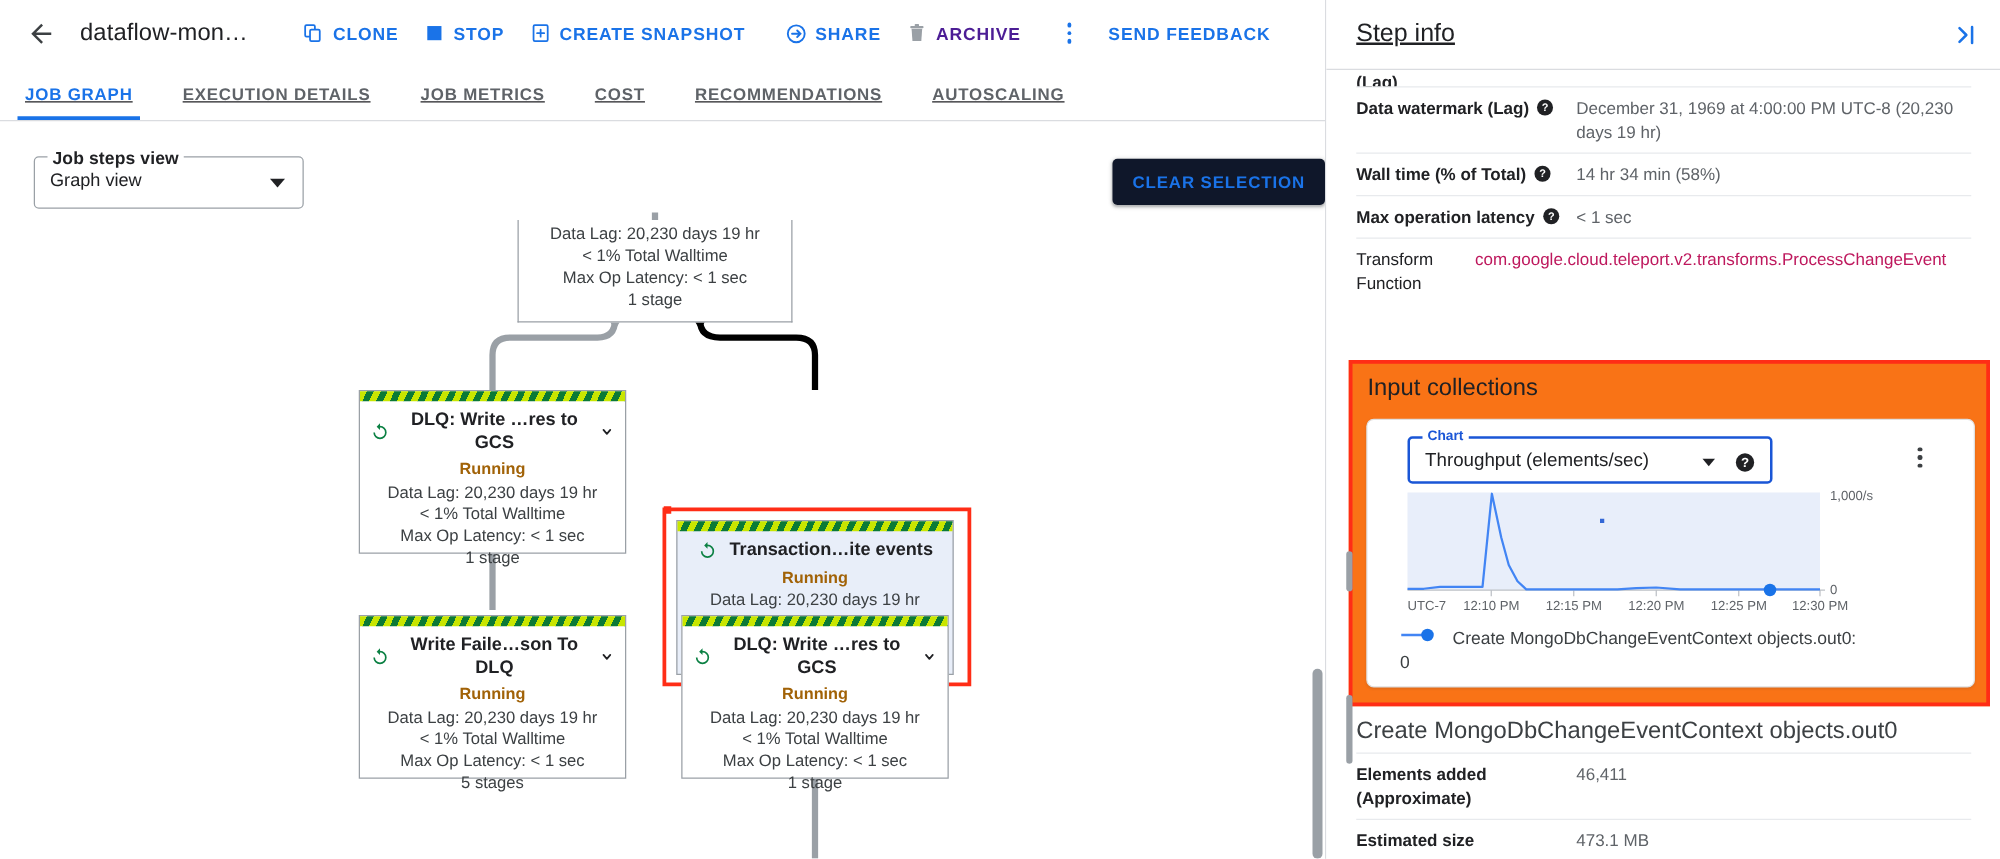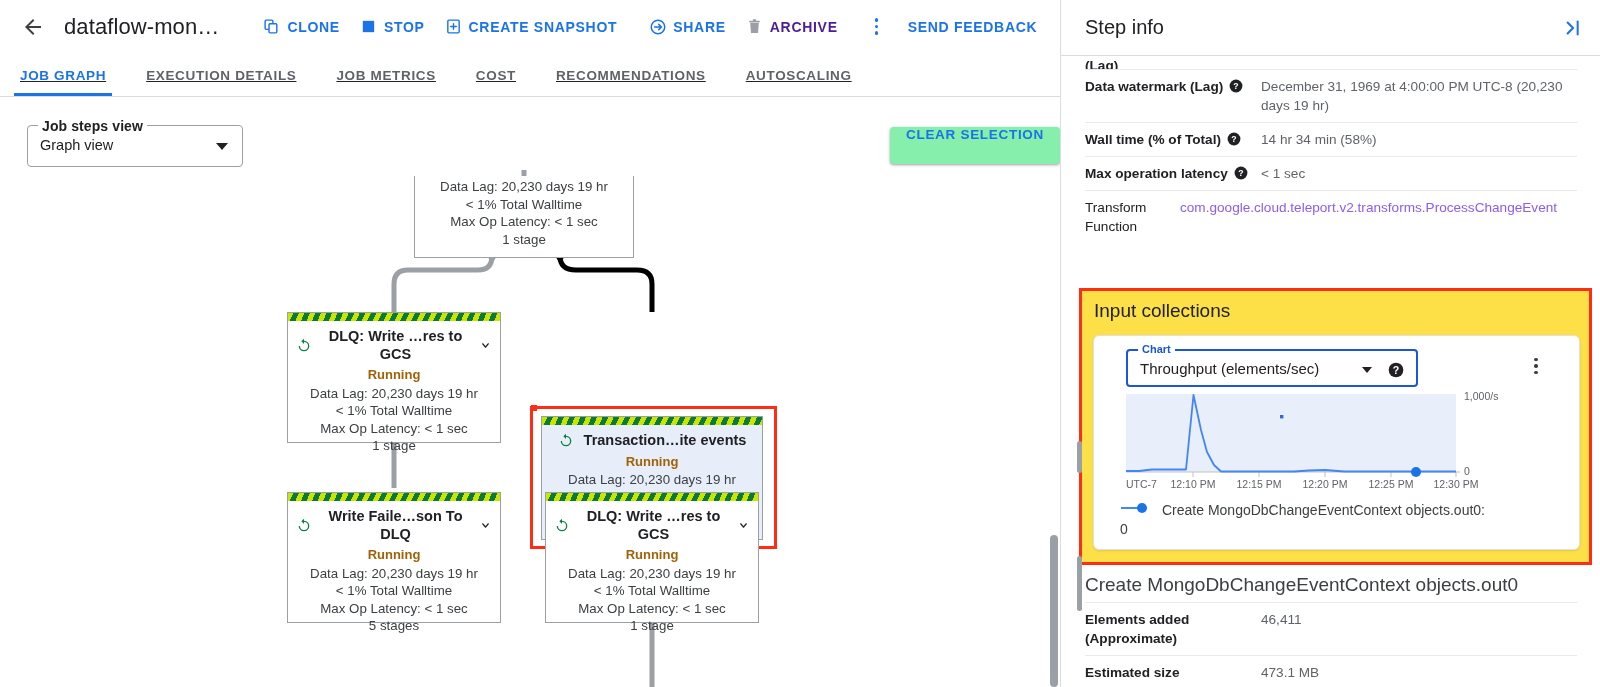--- a/index.html
+++ b/index.html
@@ -23,21 +23,21 @@
   #appbar {
     position:absolute; left:0; top:0; width:1060px; height:53px;
     display:flex; align-items:center; background:#fff;
   }
   #back-btn {
     width:26px; height:26px; margin-left:20px; margin-right:18px;
     display:flex; align-items:center; justify-content:center;
     cursor:pointer; flex:none;
   }
   #job-title {
-    font-size:22px; color:#202124; letter-spacing:0.1px;
+    font-size:19px; color:#202124; letter-spacing:0.1px;
     white-space:nowrap; margin-right:34px; flex:none;
   }
   .tb-btn {
     display:flex; align-items:center; gap:7px;
     font-size:14px; font-weight:600; letter-spacing:.7px;
     color:#1a73e8; cursor:pointer; padding:6px 10px;
     white-space:nowrap; flex:none; text-transform:uppercase;
   }
   .tb-btn.disabled { color:#4c1d95; cursor:default; }
   .tb-icon { width:17px; height:17px; display:inline-block; flex:none; }
@@ -90,22 +90,22 @@
   }
   #steps-view-arrow {
     position:absolute; right:14px; top:17px;
     width:0; height:0; border-left:6px solid transparent;
     border-right:6px solid transparent; border-top:7px solid #202124;
   }
 
   
   #clear-selection {
     position:absolute; left:890px; top:29px; height:37px;
-    display:flex; padding:0 16px;
-    background:#86efac; border-radius:4px;
+    display:flex; align-items:center; padding:0 16px;
+    background:#0f172a; border-radius:4px;
     box-shadow:0 1px 2px rgba(60,64,67,.3),0 1px 3px 1px rgba(60,64,67,.15);
     font-size:13.5px; font-weight:600; letter-spacing:.7px;
     color:#1a73e8; cursor:pointer; text-transform:uppercase;
   }
 
   
   #edges { position:absolute; left:0; top:0; width:1060px; height:589px; }
 
   
   .node {
@@ -141,21 +141,21 @@
   
   #right-panel {
     position:absolute; left:1060px; top:0; width:540px; height:687px;
     background:#fff; border-left:1px solid #dadce0; overflow:hidden;
   }
   #panel-header {
     position:absolute; left:0; top:0; width:540px; height:56px;
     display:flex; align-items:center; border-bottom:1px solid #dadce0;
     background:#fff;
   }
-  #panel-title { font-size:20px; color:#202124; margin-left:24px; }
+  #panel-title { font-size:20px; color:#202124; margin-left:24px;text-decoration:underline; }
   #panel-collapse {
     position:absolute; right:14px; top:15px; width:26px; height:26px;
     cursor:pointer; display:flex; align-items:center; justify-content:center;
   }
 
   #panel-body {
     position:absolute; left:0; top:56px; width:540px; height:631px;
     overflow:hidden; background:#fff;
   }
 
@@ -173,21 +173,21 @@
   }
   .helpico {
     display:inline-block; width:14px; height:14px; vertical-align:-2px;
     margin-left:2px;
   }
   .kv.nowrapv .v { white-space:nowrap; }
 
   
   #input-collections {
     position:absolute; left:18px; top:232px; width:513px; height:277px;
-    border:3px solid #ff2d16; background:#fde047;
+    border:3px solid #ff2d16; background:#f97316;
   }
   #ic-title {
     font-size:19px; color:#202124; margin:9px 0 0 12px;
   }
   #chart-card {
     position:absolute; left:11px; top:44px; width:487px; height:215px;
     background:#fff; border:1px solid #e0e0e0; border-radius:6px;
     box-shadow:0 1px 2px rgba(60,64,67,.15);
   }
   #chart-select {
@@ -500,21 +500,21 @@
               <circle cx="12" cy="12" r="11" fill="#202124"></circle>
               <text x="12" y="17" font-size="15" font-weight="700" fill="#fff" text-anchor="middle" font-family="Liberation Sans, sans-serif">?</text>
             </svg>
         </span>
       </div>
       <div class="v">&lt; 1 sec</div>
     </div>
 
     <div class="kv nowrapv" style="border-bottom:none;">
       <div class="k" style="width:95px; font-weight:400;">Transform Function</div>
-      <div class="v" style="color:#8b5cf6;">com.google.cloud.teleport.v2.transforms.ProcessChangeEvent</div>
+      <div class="v" style="color:#be185d;">com.google.cloud.teleport.v2.transforms.ProcessChangeEvent</div>
     </div>
 
     <div id="input-collections">
       <div id="ic-title">Input collections</div>
 
       <div id="chart-card">
 
         <div id="chart-select">
           <div id="chart-select-legend">Chart</div>
           <div id="chart-select-value">Throughput (elements/sec)</div>

